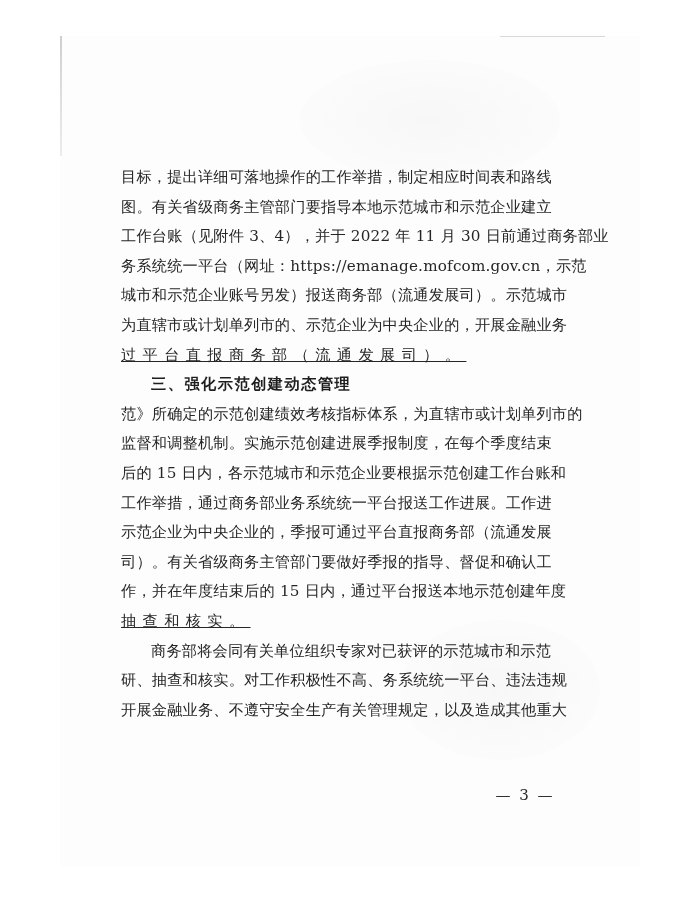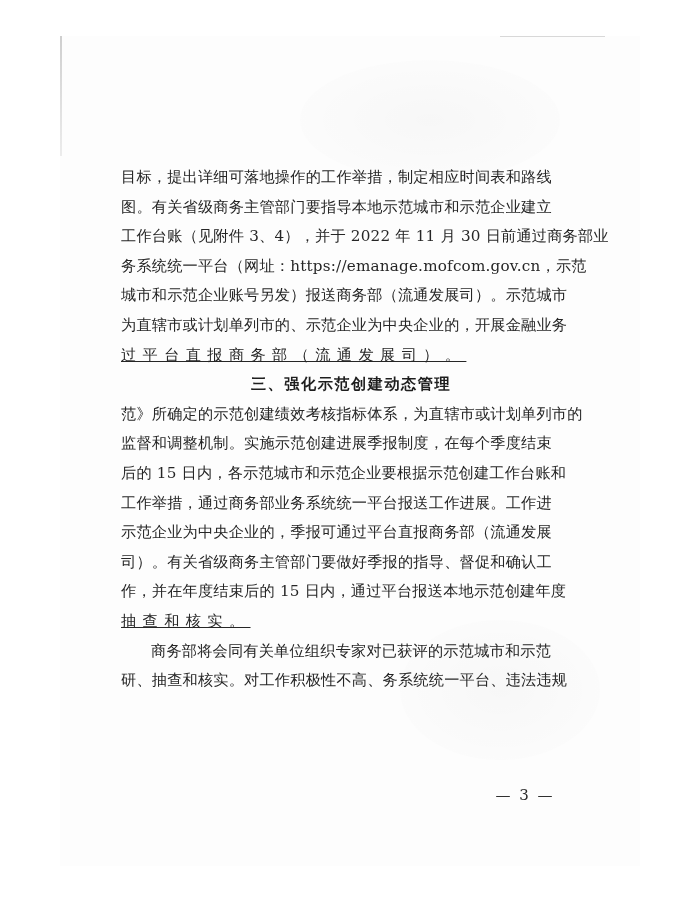--- a/index.html
+++ b/index.html
@@ -36,21 +36,20 @@
     letter-spacing: 0.2px;
   }
   .line.last { text-align-last: left; letter-spacing: 6.4px; text-decoration: underline; }
   .line.indent { padding-left: 30px; }
   .heading {
     height: 29.6px; line-height: 29.6px;
     font-family: "DejaVu Sans", "Liberation Sans", sans-serif;
     font-weight: bold; font-size: 15.2px;
     padding-left: 30px; letter-spacing: 1.5px;
     color: #1e1e1e;
-    text-align: center;
   }
   .page-number {
     position: absolute; left: 480px; top: 786px; width: 90px;
     font-size: 15px; text-align: center; letter-spacing: 2px;
     font-family: "DejaVu Serif", "Liberation Serif", serif;
     color: #2a2a2a;
   }
 </style>
 </head>
 <body>
@@ -81,16 +80,17 @@
     <div class="line">工作举措，通过商务部业务系统统一平台报送工作进展。工作进</div>
     <div class="line">示范企业为中央企业的，季报可通过平台直报商务部（流通发展</div>
     <div class="line">司）。有关省级商务主管部门要做好季报的指导、督促和确认工</div>
     <div class="line">作，并在年度结束后的 15 日内，通过平台报送本地示范创建年度</div>
     <div class="line last">抽查和核实。</div>
   </div>
 
   <div>
     <div class="line indent">商务部将会同有关单位组织专家对已获评的示范城市和示范</div>
     <div class="line">研、抽查和核实。对工作积极性不高、务系统统一平台、违法违规</div>
+    <div class="line">开展金融业务、不遵守安全生产有关管理规定，以及造成其他重大</div>
   </div>
 </div>
 
 <div class="page-number">— 3 —</div>
 
 </body></html>

